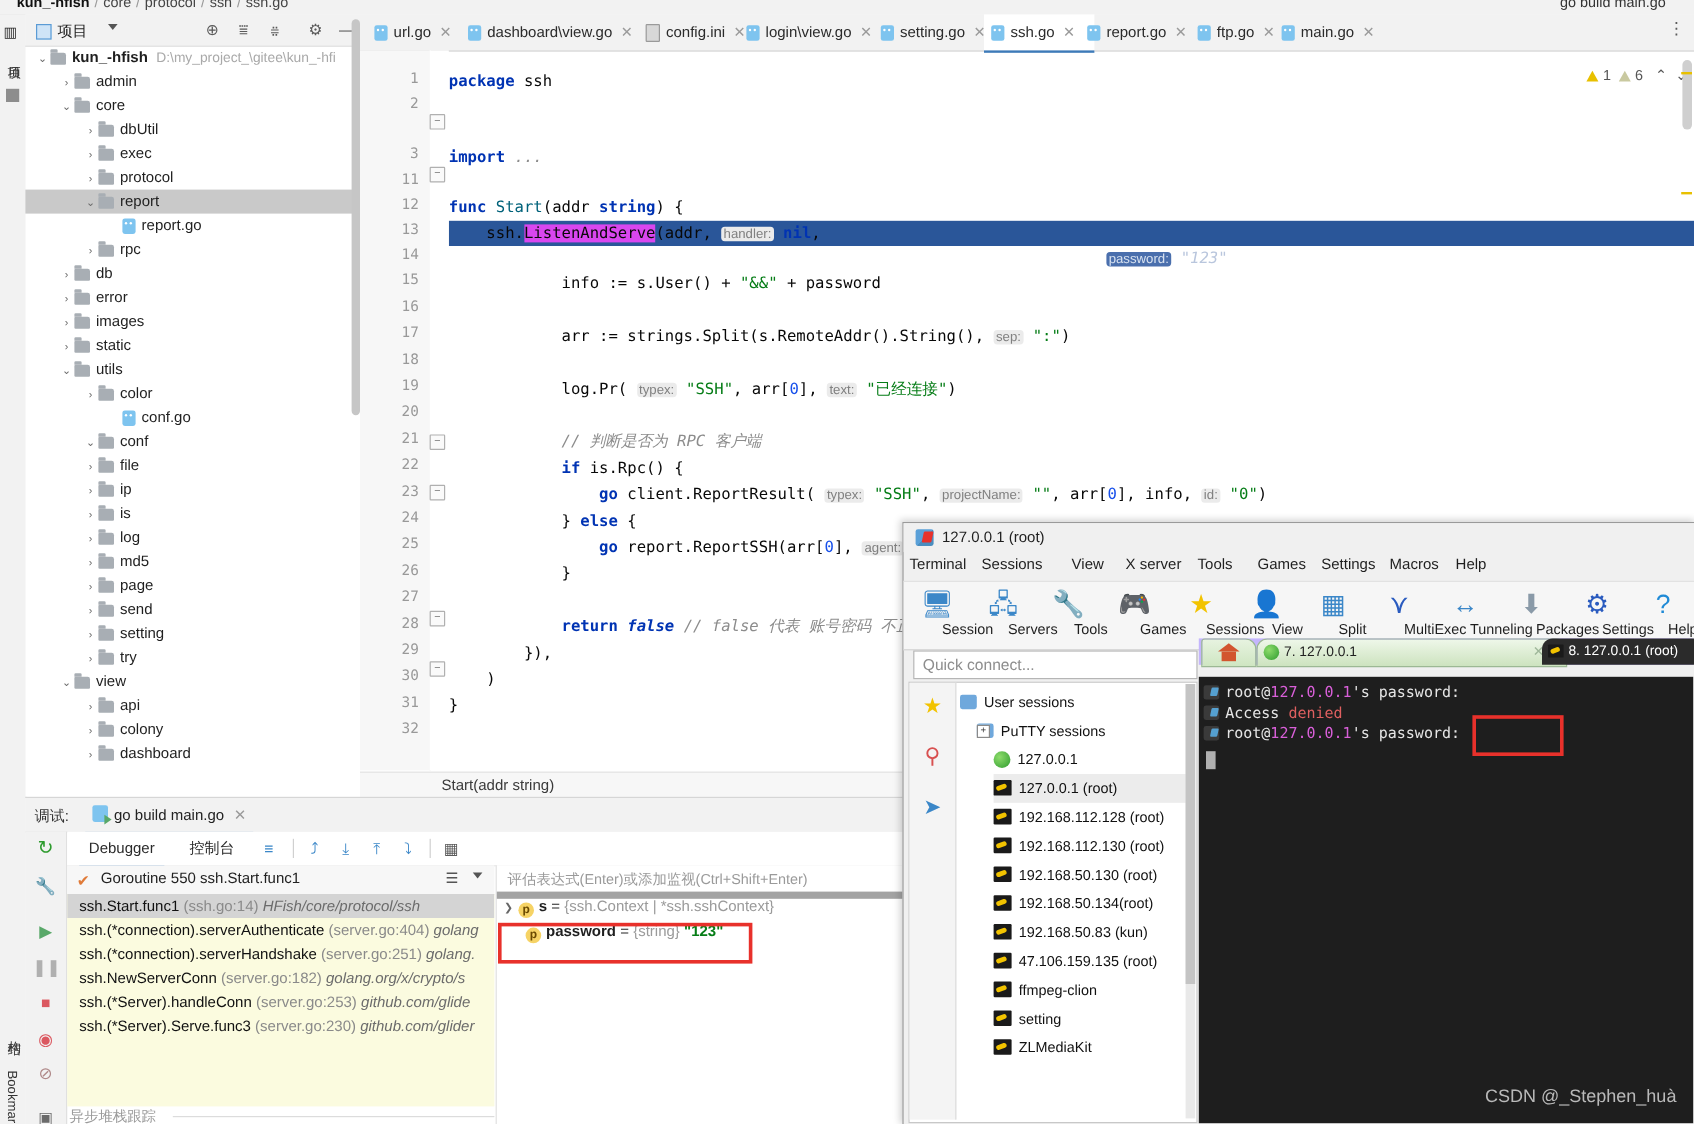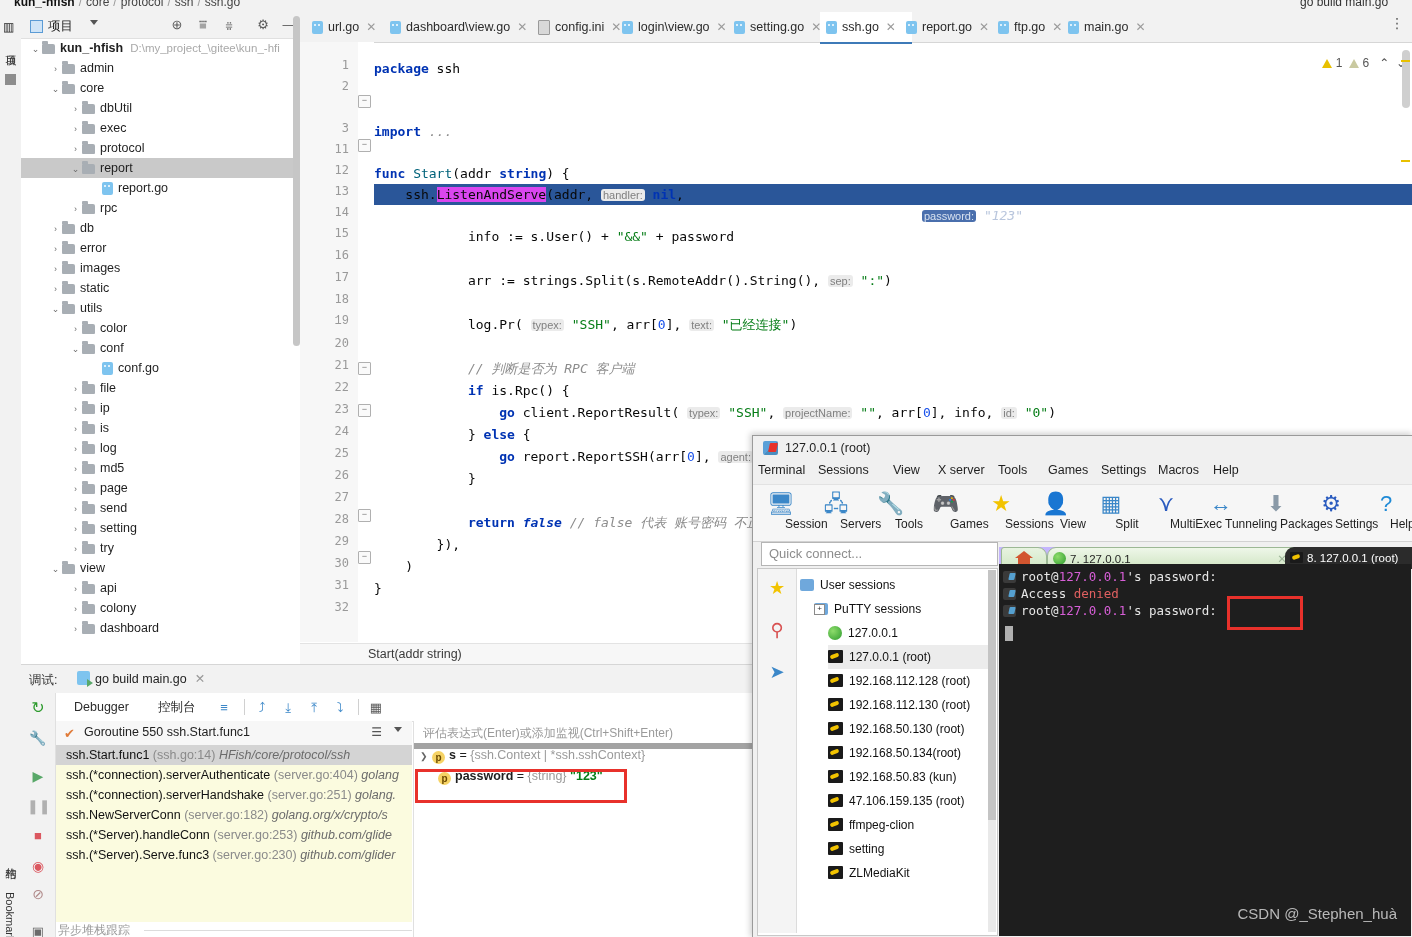--- a/index.html
+++ b/index.html
@@ -166,21 +166,21 @@
   .keyic{display:inline-block;width:15px;height:13px;background:#1a1a1a;vertical-align:-2px;margin-right:6px;position:relative;border-radius:1px;}
   .keyic:after{content:"";position:absolute;left:2px;top:4px;width:9px;height:4px;background:#f2c300;border-radius:2px;transform:rotate(-20deg);}
   .globeic{display:inline-block;width:14px;height:14px;border-radius:50%;
     background:radial-gradient(circle at 35% 35%,#8ddc6b,#2e9b2e);vertical-align:-3px;margin-right:6px;}
   .folic{display:inline-block;width:14px;height:12px;background:#6fa8dc;vertical-align:-2px;margin-right:6px;border-radius:2px;}
   .plusbox{position:absolute;left:56px;width:9px;height:9px;border:1px solid #8a8a8a;background:#fff;color:#333;
     font-size:8px;line-height:8px;text-align:center;}
   #sess-scroll{position:absolute;right:1px;top:1px;width:8px;height:362px;background:#e9e9e9;}
   #sess-scroll i{position:absolute;left:0;top:0;width:8px;height:250px;background:#c4c4c4;display:block;}
 
-  #term-tabs{position:absolute;left:246px;top:111px;width:412px;height:22px;background:#c4b5fd;}
+  #term-tabs{position:absolute;left:246px;top:96px;width:412px;height:22px;background:#c4b5fd;}
   #tab-home{position:absolute;left:2px;top:0;width:44px;height:22px;
     background:linear-gradient(#e7f3e0,#cfe6c2);border:1px solid #9cb894;border-radius:3px 9px 0 0;}
   #tab-home .roof{position:absolute;left:13px;top:3px;width:0;height:0;border-left:9px solid transparent;border-right:9px solid transparent;border-bottom:7px solid #d2552f;}
   #tab-home .body{position:absolute;left:16px;top:10px;width:12px;height:8px;background:#d2552f;}
   .ttab{position:absolute;top:0;height:22px;line-height:22px;font-size:11.5px;white-space:nowrap;padding-left:22px;}
   #ttab1{left:48px;width:235px;background:linear-gradient(#eef7e9,#cde3bf);border:1px solid #9cb894;border-radius:9px 9px 0 0;color:#1f1f1f;}
   #ttab1 .g{position:absolute;left:5px;top:4px;width:13px;height:13px;border-radius:50%;background:radial-gradient(circle at 35% 35%,#8ddc6b,#2e9b2e);}
   #ttab1 .x{position:absolute;right:18px;top:0;color:#9fb79a;}
   #ttab2{left:286px;width:128px;background:#2b2b2b;color:#ffffff;border-radius:9px 9px 0 0;}
   #ttab2 .k{position:absolute;left:5px;top:5px;width:13px;height:11px;background:#1a1a1a;border-radius:1px;}
@@ -242,22 +242,22 @@
       <div class="trow"><span style="display:inline-block;width:48px"></span><span class="tw">›</span><span class="folder"></span><span>protocol</span></div>
       <div class="trow sel"><span style="display:inline-block;width:48px"></span><span class="tw">⌄</span><span class="folder"></span><span>report</span></div>
       <div class="trow"><span style="display:inline-block;width:68px"></span><span class="tw"></span><span class="gofile"></span><span>report.go</span></div>
       <div class="trow"><span style="display:inline-block;width:48px"></span><span class="tw">›</span><span class="folder"></span><span>rpc</span></div>
       <div class="trow"><span style="display:inline-block;width:28px"></span><span class="tw">›</span><span class="folder"></span><span>db</span></div>
       <div class="trow"><span style="display:inline-block;width:28px"></span><span class="tw">›</span><span class="folder"></span><span>error</span></div>
       <div class="trow"><span style="display:inline-block;width:28px"></span><span class="tw">›</span><span class="folder"></span><span>images</span></div>
       <div class="trow"><span style="display:inline-block;width:28px"></span><span class="tw">›</span><span class="folder"></span><span>static</span></div>
       <div class="trow"><span style="display:inline-block;width:28px"></span><span class="tw">⌄</span><span class="folder"></span><span>utils</span></div>
       <div class="trow"><span style="display:inline-block;width:48px"></span><span class="tw">›</span><span class="folder"></span><span>color</span></div>
+      <div class="trow"><span style="display:inline-block;width:68px"></span><span class="tw"></span><span class="gofile"></span><span>conf.go</span></div>
       <div class="trow"><span style="display:inline-block;width:48px"></span><span class="tw">⌄</span><span class="folder"></span><span>conf</span></div>
-      <div class="trow"><span style="display:inline-block;width:68px"></span><span class="tw"></span><span class="gofile"></span><span>conf.go</span></div>
       <div class="trow"><span style="display:inline-block;width:48px"></span><span class="tw">›</span><span class="folder"></span><span>file</span></div>
       <div class="trow"><span style="display:inline-block;width:48px"></span><span class="tw">›</span><span class="folder"></span><span>ip</span></div>
       <div class="trow"><span style="display:inline-block;width:48px"></span><span class="tw">›</span><span class="folder"></span><span>is</span></div>
       <div class="trow"><span style="display:inline-block;width:48px"></span><span class="tw">›</span><span class="folder"></span><span>log</span></div>
       <div class="trow"><span style="display:inline-block;width:48px"></span><span class="tw">›</span><span class="folder"></span><span>md5</span></div>
       <div class="trow"><span style="display:inline-block;width:48px"></span><span class="tw">›</span><span class="folder"></span><span>page</span></div>
       <div class="trow"><span style="display:inline-block;width:48px"></span><span class="tw">›</span><span class="folder"></span><span>send</span></div>
       <div class="trow"><span style="display:inline-block;width:48px"></span><span class="tw">›</span><span class="folder"></span><span>setting</span></div>
       <div class="trow"><span style="display:inline-block;width:48px"></span><span class="tw">›</span><span class="folder"></span><span>try</span></div>
       <div class="trow"><span style="display:inline-block;width:28px"></span><span class="tw">⌄</span><span class="folder"></span><span>view</span></div>
@@ -296,21 +296,21 @@
       <span class="lnum" style="top: 37px;">2</span>
       <span class="lnum" style="top: 79px;">3</span>
       <span class="lnum" style="top: 100px;">11</span>
       <span class="lnum" style="top: 121px;">12</span>
       <span class="lnum" style="top: 142px;">13</span>
       <span class="lnum" style="top: 163px;">14</span>
       <span class="lnum" style="top: 184px;">15</span>
       <span class="lnum" style="top: 206px;">16</span>
       <span class="lnum" style="top: 228px;">17</span>
       <span class="lnum" style="top: 250px;">18</span>
-      <span class="lnum" style="top: 272px; font-family: Liberation Mono, monospace;">19</span>
+      <span class="lnum" style="top: 272px;">19</span>
       <span class="lnum" style="top: 294px;">20</span>
       <span class="lnum" style="top: 316px;">21</span>
       <span class="lnum" style="top: 338px;">22</span>
       <span class="lnum" style="top: 360px;">23</span>
       <span class="lnum" style="top: 382px;">24</span>
       <span class="lnum" style="top: 404px;">25</span>
       <span class="lnum" style="top: 426px;">26</span>
       <span class="lnum" style="top: 448px;">27</span>
       <span class="lnum" style="top: 470px;">28</span>
       <span class="lnum" style="top: 492px;">29</span>

